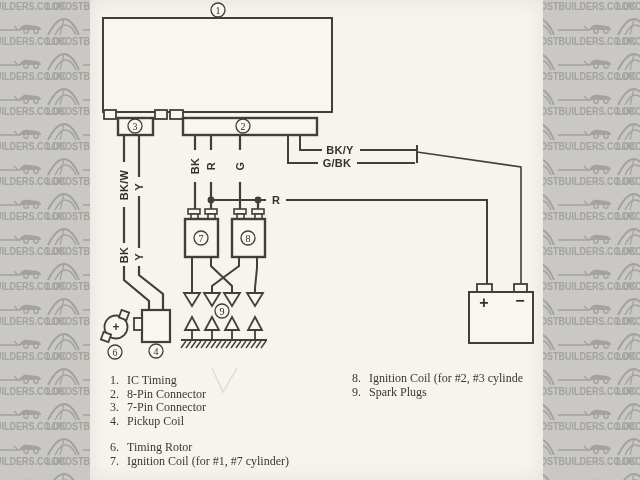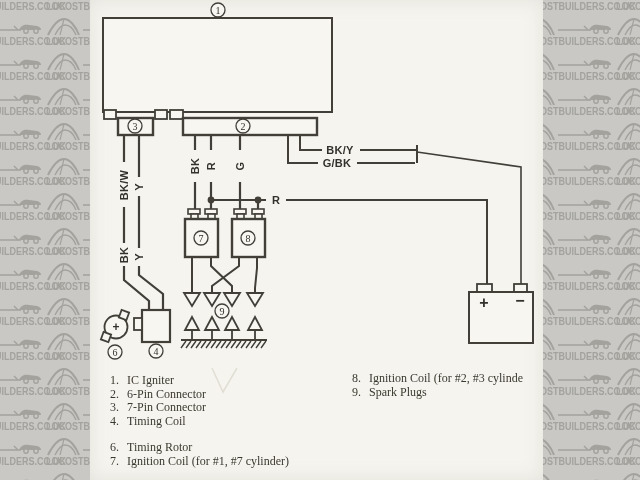--- a/index.html
+++ b/index.html
@@ -2136,33 +2136,33 @@
       </g>
 
       <text class="battsym" x="394" y="308" text-anchor="middle">+</text>
       <text class="battsym" x="430" y="306" text-anchor="middle">−</text>
       <text x="26" y="331" text-anchor="middle" style="font-size:12px;font-weight:bold">+</text>
     </svg>
 
     <div>
       <div class="leg-row" style="left:20px;top:374px">
         <span class="leg-num">1.</span>
-          <span>IC Igniter</span>
+          <span>IC Timing</span>
         </div>
       <div class="leg-row" style="left:20px;top:388px">
         <span class="leg-num">2.</span>
-          <span>6-Pin Connector</span>
+          <span>8-Pin Connector</span>
         </div>
       <div class="leg-row" style="left:20px;top:401px">
         <span class="leg-num">3.</span>
           <span>7-Pin Connector</span>
         </div>
       <div class="leg-row" style="left:20px;top:415px">
         <span class="leg-num">4.</span>
-          <span>Timing Coil</span>
+          <span>Pickup Coil</span>
         </div>
       <div class="leg-row" style="left:20px;top:441px">
         <span class="leg-num">6.</span>
           <span>Timing Rotor</span>
         </div>
       <div class="leg-row" style="left:20px;top:455px">
         <span class="leg-num">7.</span>
           <span>Ignition Coil (for #1, #7 cylinder)</span>
         </div>
       <div class="leg-row" style="left:262px;top:372px">

